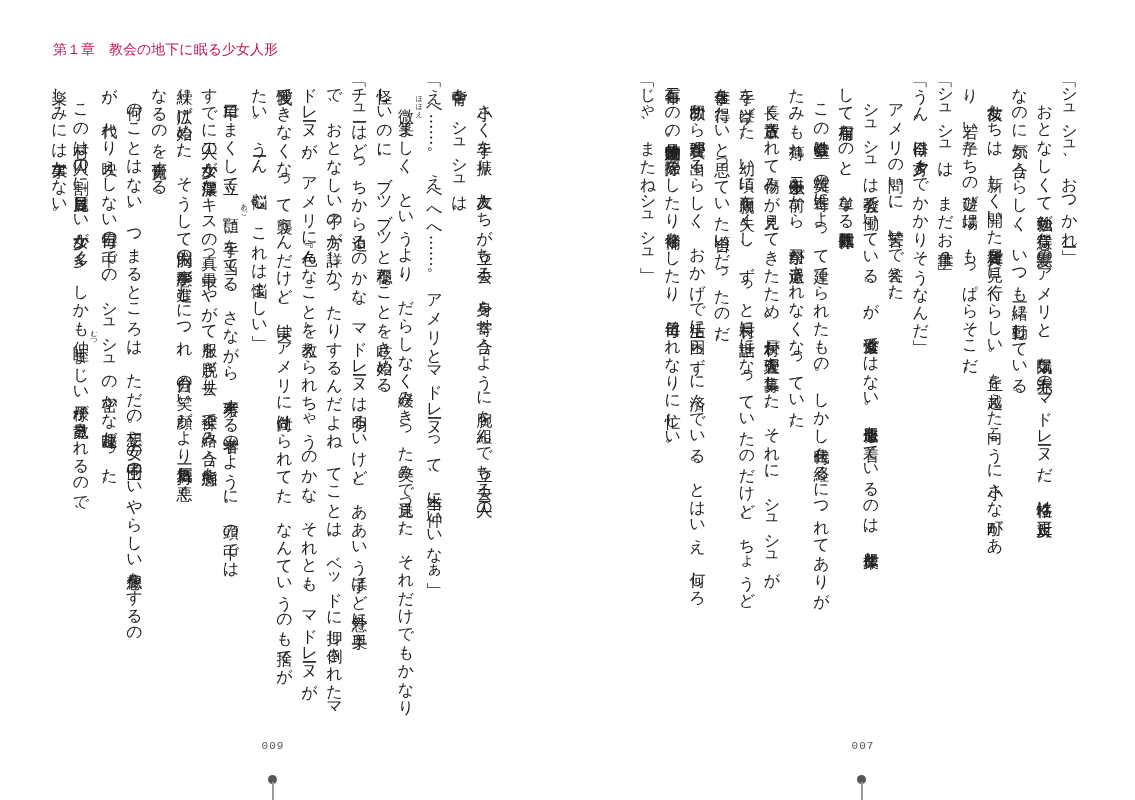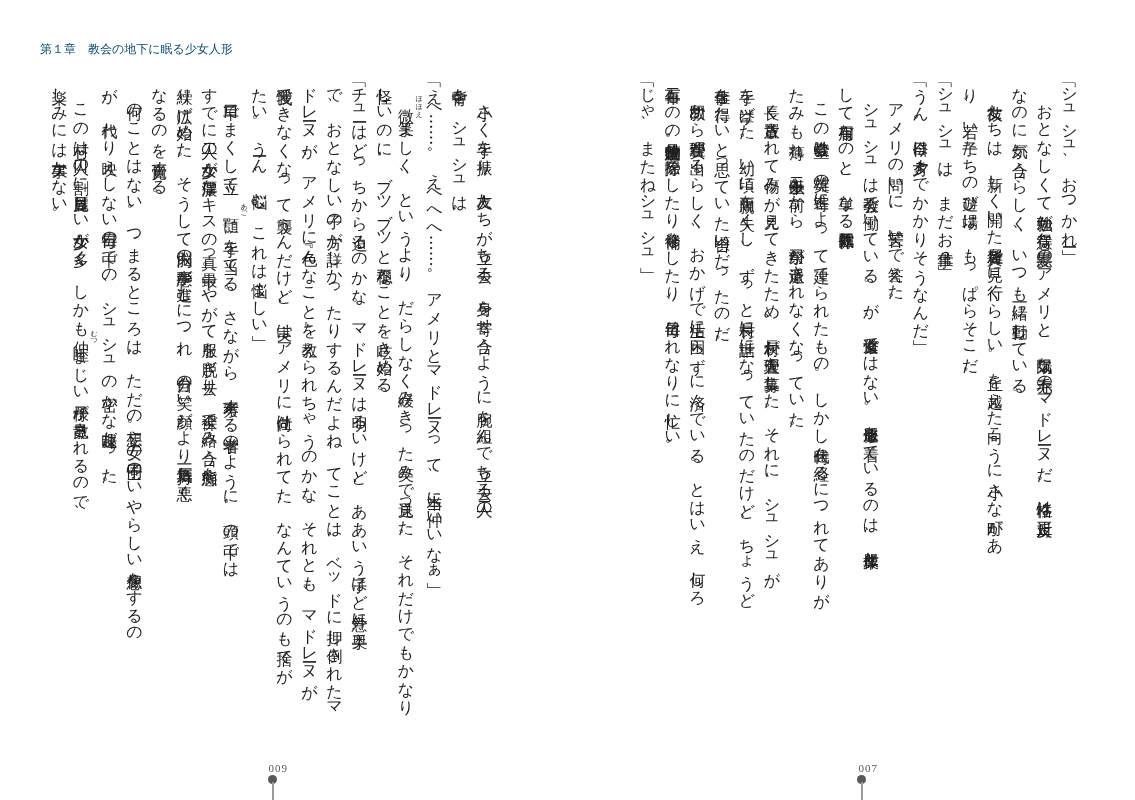--- a/index.html
+++ b/index.html
@@ -15,25 +15,25 @@
       font-family: "DejaVu Serif", "Liberation Serif", serif;
       color: #222222;
     }
     .spread {
       position: absolute;
       left: 0; top: 0;
       width: 1135px; height: 800px;
     }
     .running-head {
       position: absolute;
-      left: 40px;
+      left: 53px;
       top: 41px;
-      font-size: 12px;
+      font-size: 14px;
       line-height: 16px;
-      color: #0c4a6e;
+      color: #be185d;
       white-space: nowrap;
       font-family: "DejaVu Serif", "Liberation Serif", serif;
     }
     .page-text {
       position: absolute;
       top: 77px;
       height: 640px;
       writing-mode: vertical-rl;
       -webkit-writing-mode: vertical-rl;
       text-orientation: mixed;
@@ -52,27 +52,27 @@
     .page-text.left .col  { width: 25px;   line-height: 25px; }
     .page-text.right .col { width: 24.8px; line-height: 24.8px; }
     ruby { ruby-position: over; }
     rt {
       font-size: 7px;
       line-height: 1;
       color: #333;
     }
     .page-num {
       position: absolute;
-      top: 762px;
-      font-family: Liberation Serif, serif;
+      top: 740px;
+      font-family: Liberation Mono, monospace;
       font-size: 11px;
       letter-spacing: 1px;
       color: #555555;
       width: 30px;
-      text-align: right;
+      text-align: center;
     }
     .page-num.left  { left: 258px; }
     .page-num.right { left: 848px; }
     .page-dot {
       position: absolute;
       top: 775px;
       width: 9px;
       height: 9px;
       border-radius: 50%;
       background: #575757;

